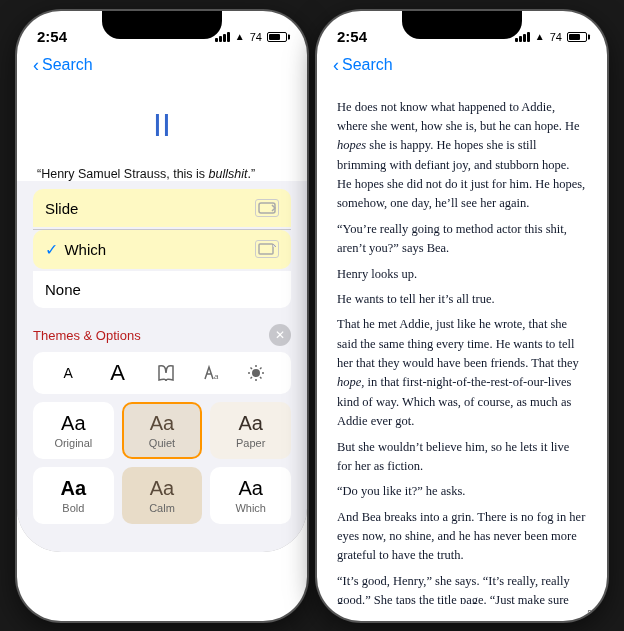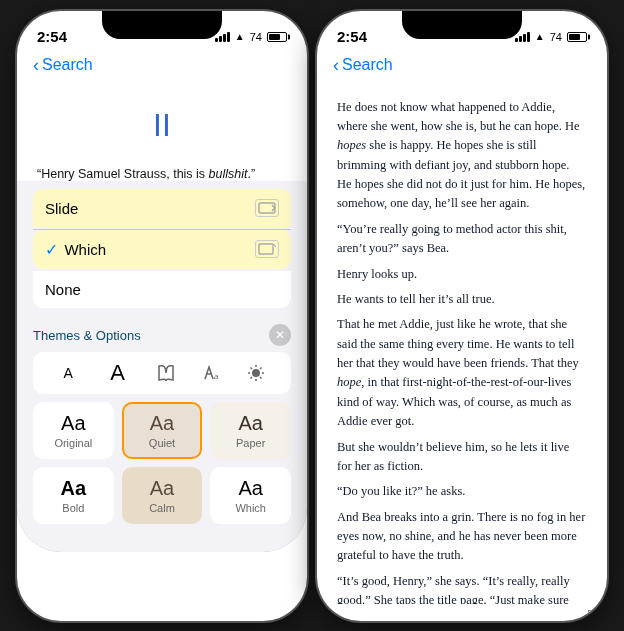--- a/index.html
+++ b/index.html
@@ -243,21 +243,21 @@
     
     .themes-header {
       display: flex;
       align-items: center;
       justify-content: space-between;
       padding: 6px 16px 6px;
     }
 
     .themes-title {
       font-size: 13px;
-      color: #0c4a6e;
+      color: #b91c1c;
       font-weight: 400;
     }
 
     .close-btn {
       width: 22px;
       height: 22px;
       background: #c7c7cc;
       border-radius: 50%;
       display: flex;
       align-items: center;

